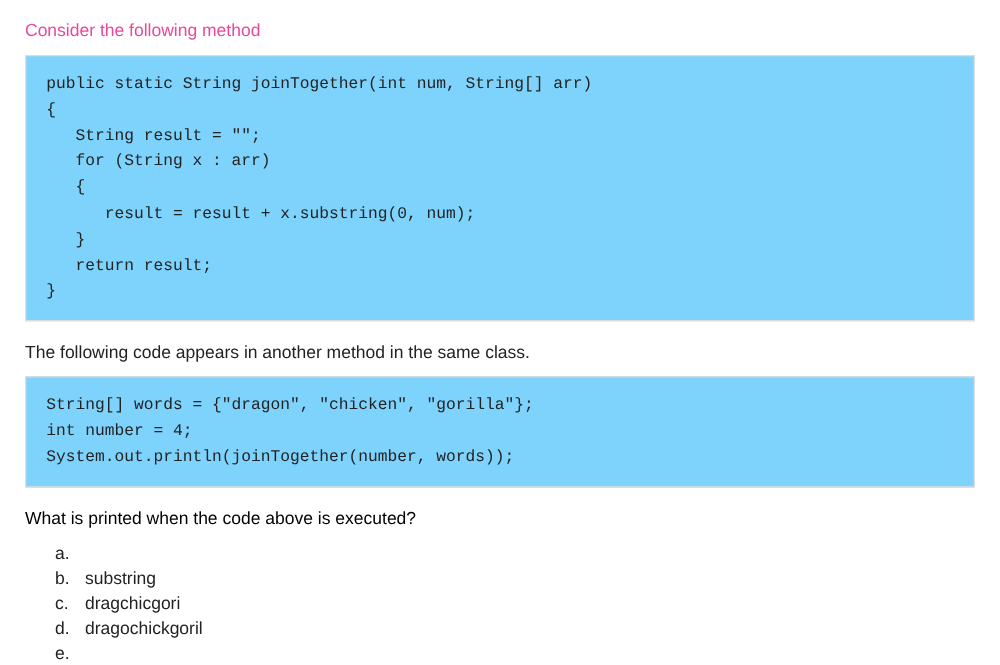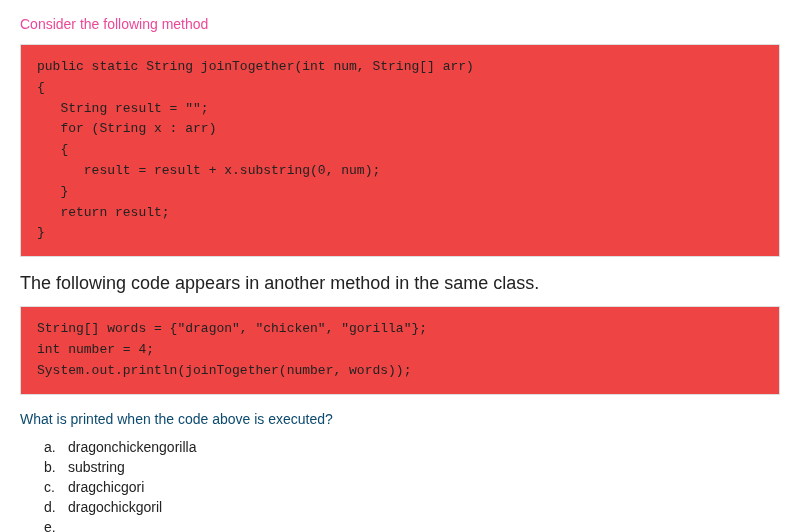--- a/index.html
+++ b/index.html
@@ -18,41 +18,41 @@
       min-height: 532px;
     }
 
     .question-intro {
       font-size: 14px;
       margin-bottom: 12px;
       color: #ec4899;
     }
 
     .code-block {
-      background-color: #ef4444;
+      background-color: #7dd3fc;
       border: 1px solid #ddd;
       padding: 12px 16px;
       font-family: 'Courier New', Courier, monospace;
       font-size: 13px;
       line-height: 1.6;
       margin-bottom: 16px;
       white-space: pre;
       color: #222;
     }
 
     .between-text {
-      font-size: 18px;
+      font-size: 14px;
       margin-bottom: 12px;
       color: #222;
     }
 
     .question-text {
       font-size: 14px;
       margin-bottom: 12px;
-      color: #0c4a6e;
+      color: #000000;
     }
 
     .options-list {
       list-style: none;
       padding-left: 24px;
     }
 
     .options-list li {
       font-size: 14px;
       margin-bottom: 4px;
@@ -84,21 +84,20 @@
 
 <div class="code-block">String[] words = {"dragon", "chicken", "gorilla"};
 int number = 4;
 System.out.println(joinTogether(number, words));</div>
 
 <p class="question-text">What is printed when the code above is executed?</p>
 
 <ul class="options-list">
 <li>
       <span class="option-label">a.</span>
-      <span>dragonchickengorilla</span>
     </li>
     <li>
       <span class="option-label">b.</span>
       <span>substring</span>
     </li>
     <li>
       <span class="option-label">c.</span>
       <span>dragchicgori</span>
     </li>
     <li>

